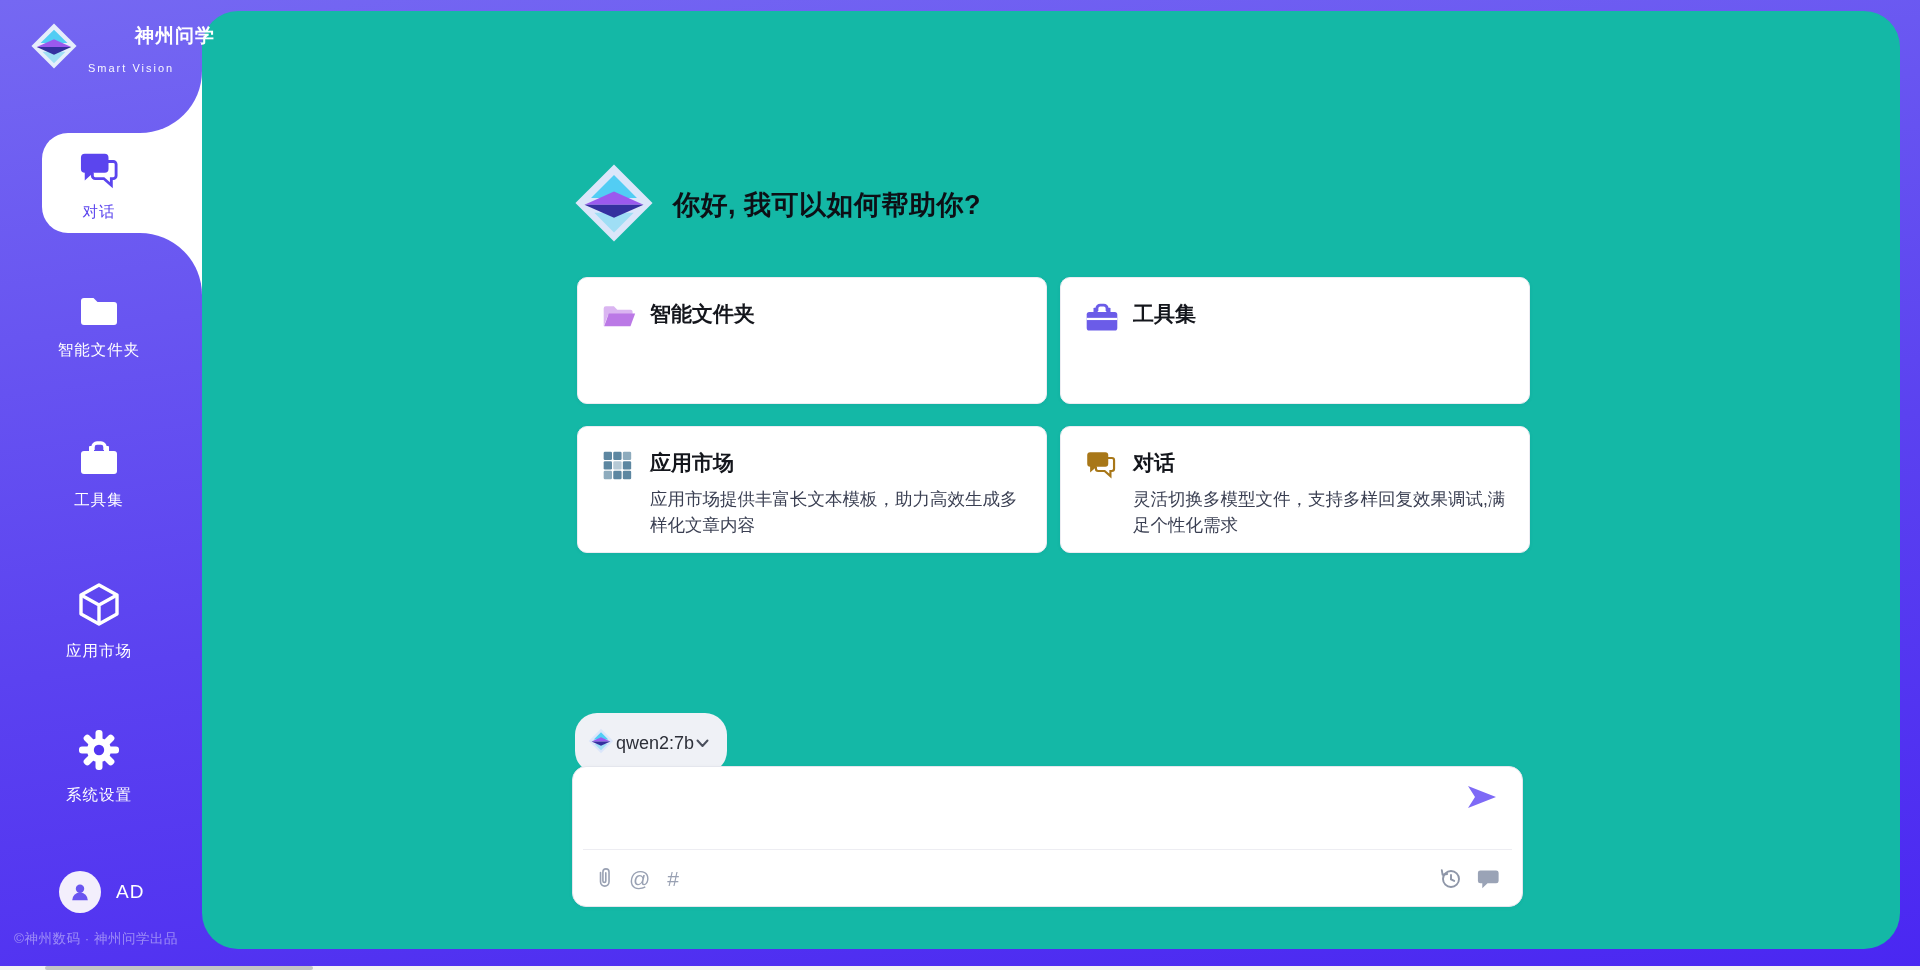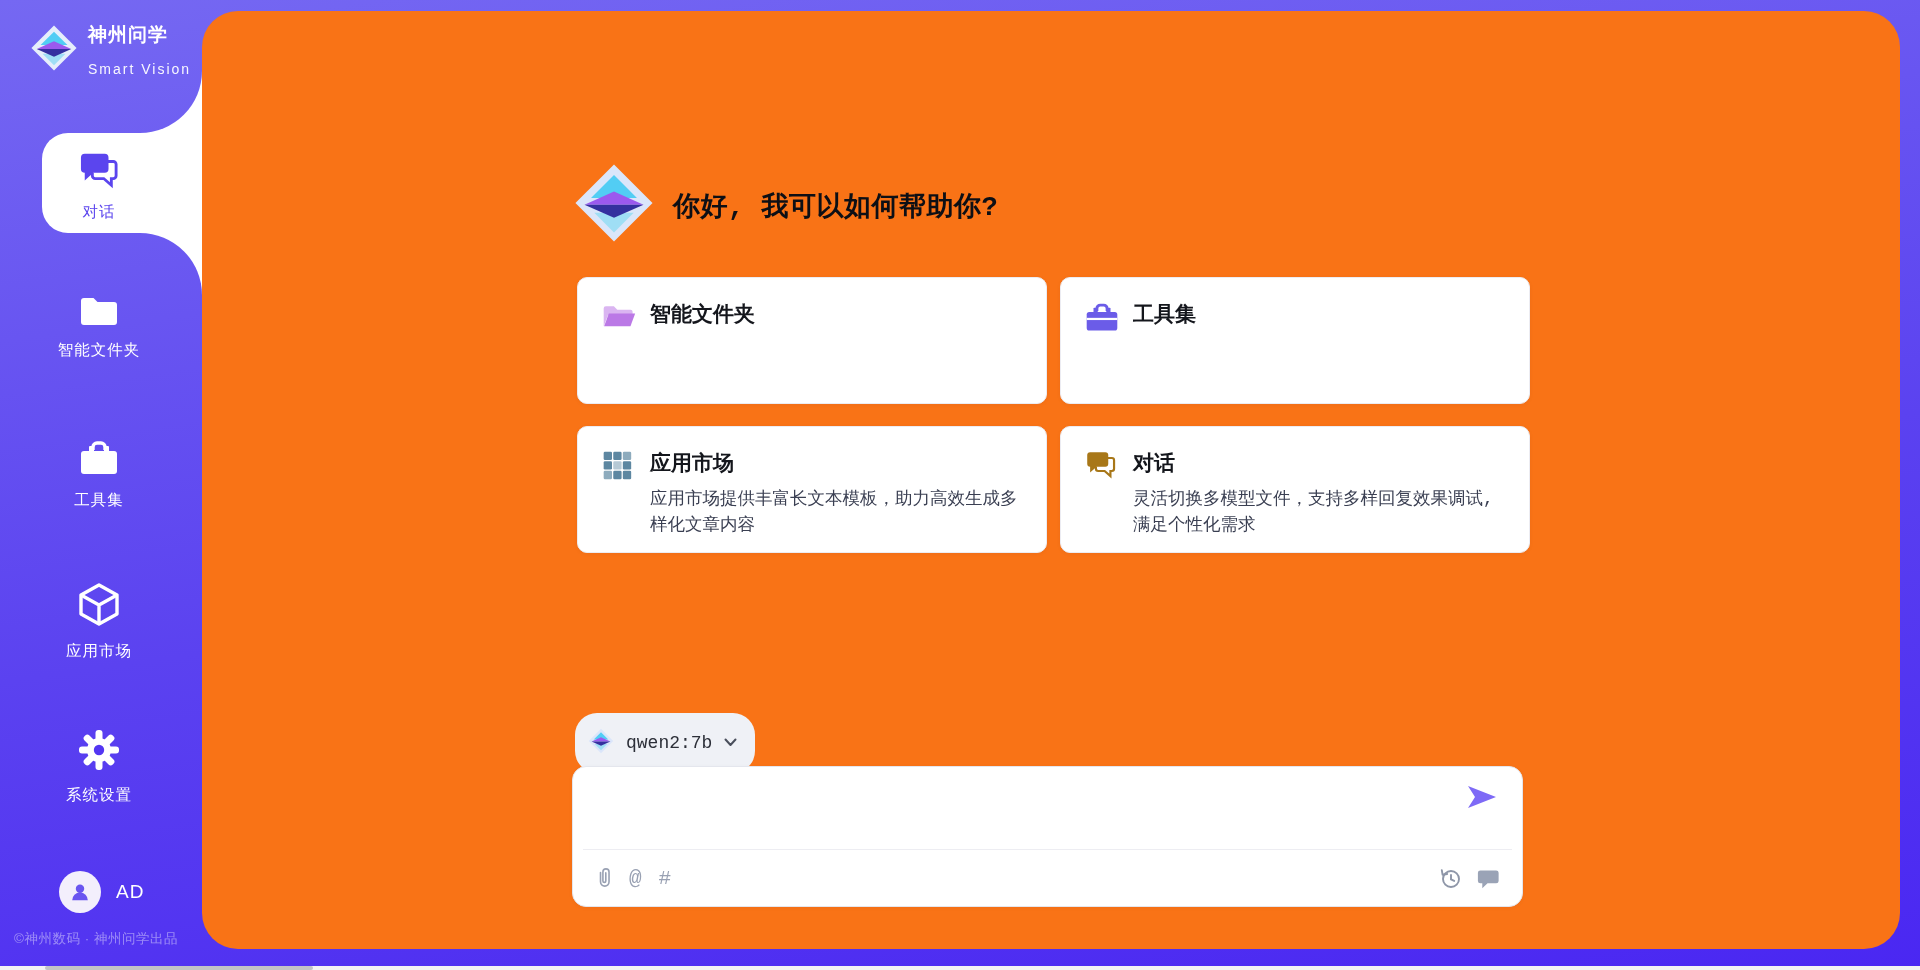--- a/index.html
+++ b/index.html
@@ -11,40 +11,40 @@
   body{
     font-family:"Liberation Sans","DejaVu Sans",sans-serif;
     background:var(--grad);
     background-attachment:fixed;
   }
   #app{position:relative;width:1920px;height:970px;}
 
   
   .main-panel{
     position:absolute;left:202px;top:11px;width:1698px;height:938px;
-    background:#f97316;border-radius:36px;font-family:Liberation Mono, monospace;
+    background:#14b8a6;border-radius:36px;
   }
 
   
   .tab-bg{
     position:absolute;left:42px;top:133px;width:170px;height:100px;
     background:#fff;border-radius:26px 0 0 26px;
   }
   .fillet{position:absolute;left:140px;width:62px;height:62px;background:#fff;}
   .fillet::before{content:"";position:absolute;inset:0;background:var(--grad);background-attachment:fixed;}
   .fillet.top{top:71px;}
   .fillet.top::before{border-bottom-right-radius:100%;}
   .fillet.bottom{top:233px;}
   .fillet.bottom::before{border-top-right-radius:100%;}
 
   
   .brand{position:absolute;left:30px;top:22px;display:flex;align-items:center;gap:10px;}
   .brand-text{display:flex;flex-direction:column;color:#fff;}
-  .brand-name{font-size:19px;font-weight:700;letter-spacing:1px;}
-  .brand-sub{font-size:14px;letter-spacing:2px;margin-top:13px;opacity:.95;}
+  .brand-name{font-size:19px;font-weight:700;letter-spacing:1px;margin-left:47px;}
+  .brand-sub{font-size:11px;letter-spacing:2px;margin-top:13px;opacity:.95;}
 
   .nav-item{
     position:absolute;left:0;width:198px;display:flex;flex-direction:column;
     align-items:center;color:#fff;cursor:pointer;
   }
   .nav-item .nav-label{font-size:15.5px;margin-top:9px;letter-spacing:1px;}
   .nav-item.active{color:var(--accent);}
   .nav-chat{top:151px;}
   .nav-folders{top:293px;}
   .nav-tools{top:439px;}
@@ -70,21 +70,21 @@
     box-shadow:0 1px 4px rgba(30,30,80,.05);
     padding:22px 20px 0 24px;display:flex;align-items:flex-start;cursor:pointer;
   }
   .card-icon{width:34px;margin-right:14px;margin-top:1px;flex:none;}
   .card-title{font-size:21px;font-weight:700;color:#14161c;margin-bottom:9px;}
   .card-desc{font-size:17.5px;line-height:26px;color:#3a3f52;max-width:392px;}
 
   
   .model-pill{
     position:absolute;left:373px;top:702px;height:60px;
-    display:inline-flex;align-items:center;gap:12px;
+    display:inline-flex;align-items:center;gap:2px;
     background:#eff1f6;border-radius:22px;padding:0 18px 0 13px;cursor:pointer;
   }
   .model-name{font-size:18px;color:#2c2f38;}
 
   
   .composer{
     position:absolute;left:370px;top:755px;width:951px;height:141px;
     background:#fff;border:1px solid #e4e6ed;border-radius:14px;
     box-shadow:0 1px 4px rgba(30,30,80,.04);
   }

